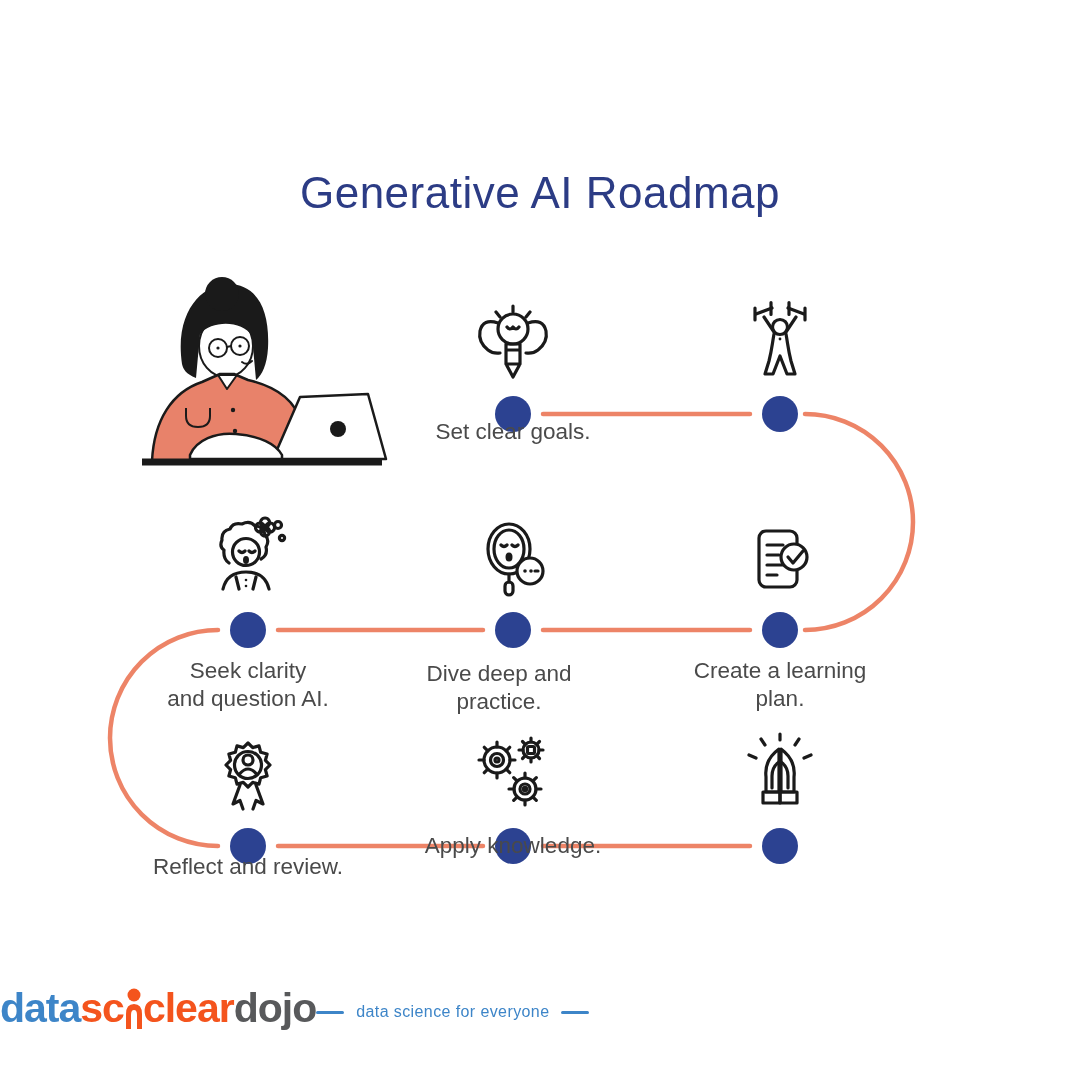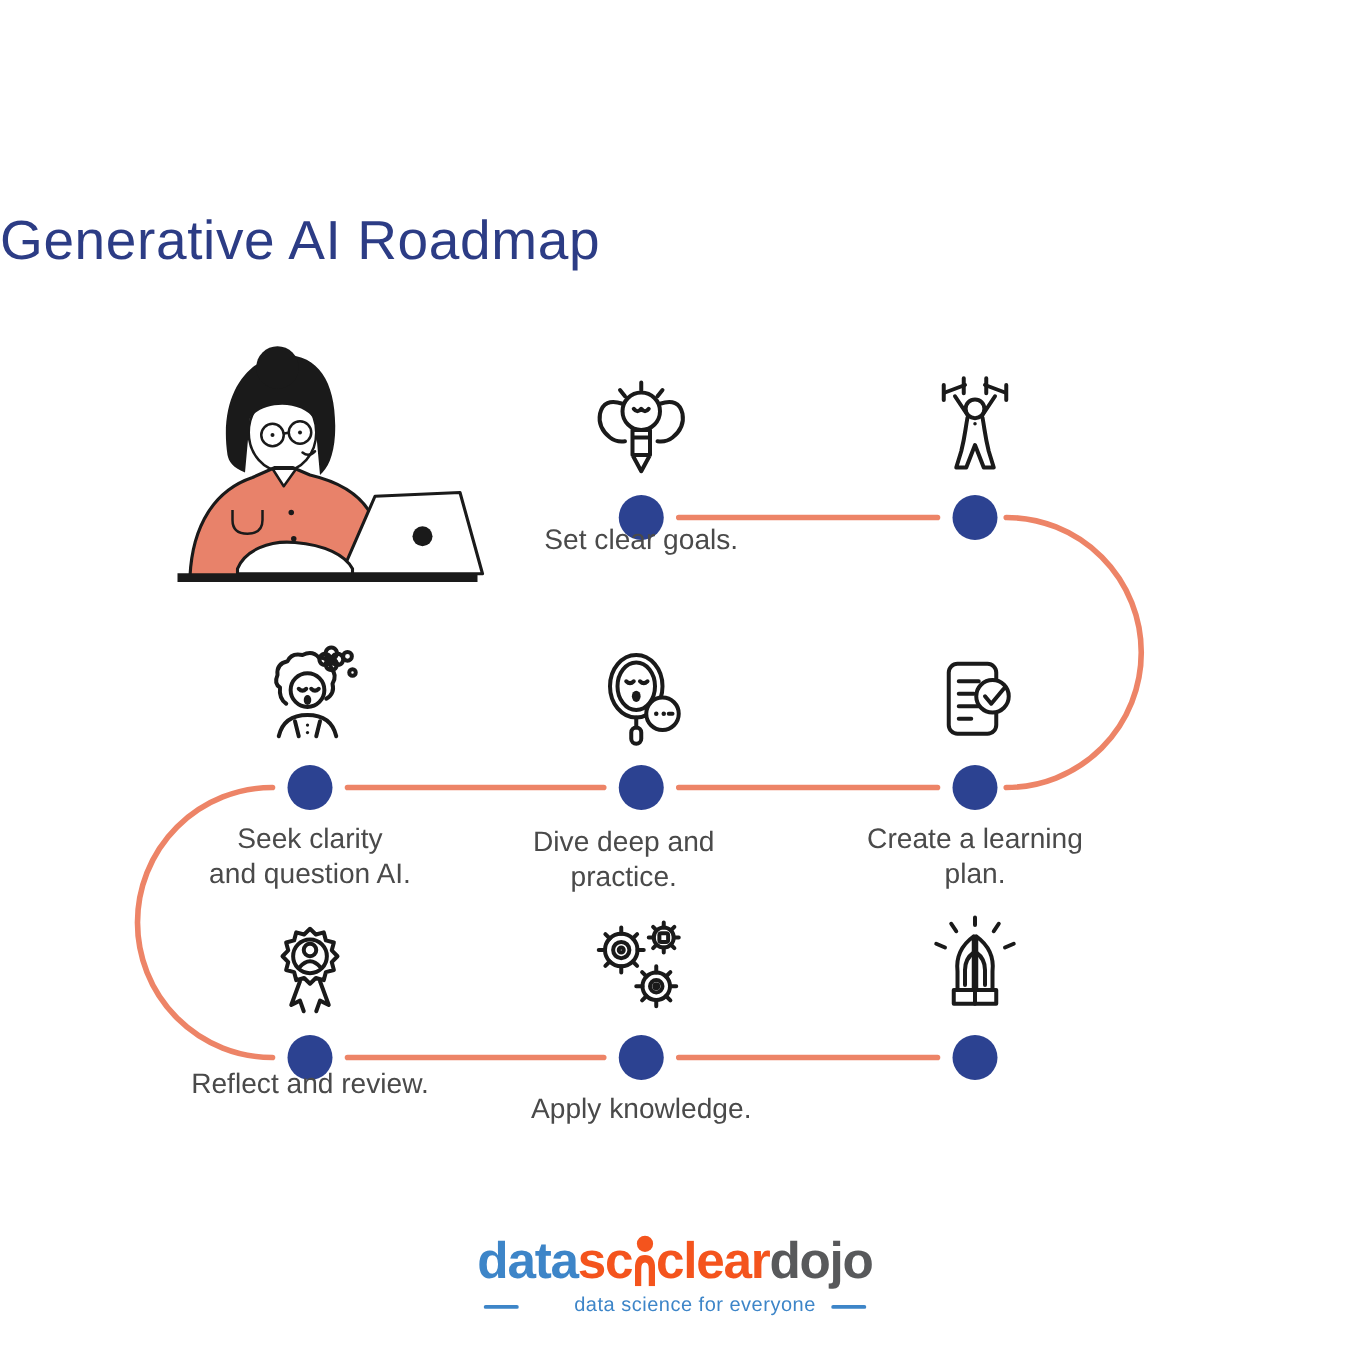--- a/index.html
+++ b/index.html
@@ -1,46 +1,46 @@
 <!DOCTYPE html>
 <html style="--c-title: #2c3c85; --c-dot: #2c4291; --c-path: #ed8467; --c-label: #4a4a4a; --c-icon: #1a1a1a; --c-shirt: #e8826a; --c-logo_blue: #3d85c8; --c-logo_orange: #f4541d; --c-logo_gray: #58595b;"><head>
 <meta charset="utf-8">
 <style>
   html,body{margin:0;padding:0;background:#fff;}
   .canvas{position:relative;width:1080px;height:1080px;margin:0 auto;background:#fff;
           font-family:"Liberation Sans",sans-serif;overflow:hidden;}
-  .title{position:absolute;top:168px;left:0;width:100%;margin:0;
+  .title{position:absolute;top:168px;left:0;width:100%;text-align:center;margin:0;
          font-size:44px;font-weight:500;letter-spacing:0.5px;
          color:var(--c-title,#2c3c85);}
   #roadmap-path{position:absolute;top:0;left:0;}
   #roadmap-path path{stroke:var(--c-path,#ed8467);stroke-width:4.5;fill:none;stroke-linecap:round;}
   .dot{position:absolute;width:36px;height:36px;border-radius:50%;
        background:var(--c-dot,#2c4291);}
   .step-icon{position:absolute;width:90px;height:90px;}
   .step-icon svg{width:100%;height:100%;}
   .step-icon .ln{stroke:var(--c-icon,#1a1a1a);stroke-width:3.2;fill:none;
                  stroke-linecap:round;stroke-linejoin:round;}
   .step-icon .fl{fill:var(--c-icon,#1a1a1a);stroke:none;}
   .step-icon .wh{fill:#fff;}
   .step-label{position:absolute;width:250px;text-align:center;white-space:pre-line;
               font-size:22.5px;line-height:1.26;color:var(--c-label,#4a4a4a);}
   .illustration{position:absolute;left:130px;top:268px;width:264px;height:204px;}
-  .logo{position:absolute;left:0;top:988px;width:100%;display:flex;flex-direction:column;
+  .logo{position:absolute;left:0;top:988px;width:100%;display:flex;flex-direction:row;
         align-items:center;}
   .logo-line1{display:flex;align-items:flex-end;font-size:41px;font-weight:bold;
               letter-spacing:-1px;line-height:1;}
   .logo-data{color:var(--c-logo_blue,#3d85c8);}
   .logo-science{color:var(--c-logo_orange,#f4541d);}
   .logo-dojo{color:var(--c-logo_gray,#58595b);}
   .logo-person{display:inline-block;width:19px;height:41px;position:relative;}
   .logo-tagline{display:flex;align-items:center;gap:12px;margin-top:7px;}
   .logo-tagline .dash{width:28px;height:3px;border-radius:2px;
                       background:var(--c-logo_blue,#3d85c8);}
   .logo-tagline .tag-text{font-size:16px;font-weight:500;letter-spacing:0.4px;
-                          color:var(--c-logo_blue,#3d85c8);margin-left:32px;}
+                          color:var(--c-logo_blue,#3d85c8);}
 </style>
 </head>
 <body>
 
 <div class="canvas">
 
   <h1 class="title">Generative AI Roadmap</h1>
 
   <svg id="roadmap-path" width="1080" height="1080" viewBox="0 0 1080 1080">
     <path d="M543 414 H750
@@ -171,21 +171,21 @@
       <circle class="ln" cx="63" cy="19" r="8"></circle>
       <rect class="ln" x="59.5" y="15.5" width="7" height="7" rx="1.5" stroke-width="2.6"></rect>
       <path class="ln" stroke-width="4" d="M71 19 h4 M63 27 v4 M55 19 h-4 M63 11 v-4 M68.7 24.7 l2.8 2.8 M57.3 24.7 l-2.8 2.8 M57.3 13.3 l-2.8 -2.8 M68.7 13.3 l2.8 -2.8"></path>
       <circle class="ln" cx="57" cy="58" r="11"></circle>
       <circle class="ln" cx="57" cy="58" r="5"></circle>
       <circle class="ln" cx="57" cy="58" r="1.6" stroke-width="2.2"></circle>
       <path class="ln" stroke-width="4" d="M68 58 h5 M64.8 65.8 l3.5 3.5 M57 69 v5 M49.2 65.8 l-3.5 3.5 M46 58 h-5 M49.2 50.2 l-3.5 -3.5 M57 47 v-5 M64.8 50.2 l3.5 -3.5"></path>
     </svg>
   </div>
   <div class="dot" style="left:495px;top:828px"></div>
-  <div class="step-label" style="left:388px;top:873px">Apply knowledge.</div>
+  <div class="step-label" style="left:388px;top:832px">Apply knowledge.</div>
 
   <div class="step-icon" style="left:735px;top:729px">
     <svg viewBox="0 0 90 90">
       <path class="ln" d="M44 20 Q29 31 31 48 L31 63 L44 63 Z"></path>
       <path class="ln" d="M37 59 V47 Q37 38 44 33"></path>
       <path class="ln" d="M46 20 Q61 31 59 48 L59 63 L46 63 Z"></path>
       <path class="ln" d="M53 59 V47 Q53 38 46 33"></path>
       <rect class="ln" x="28" y="63" width="17" height="11"></rect>
       <rect class="ln" x="45" y="63" width="17" height="11"></rect>
       <path class="ln" d="M45 5 v6 M26 10 l4 6 M64 10 l-4 6 M14 26 l7 3 M76 26 l-7 3" stroke-width="2.8"></path>

